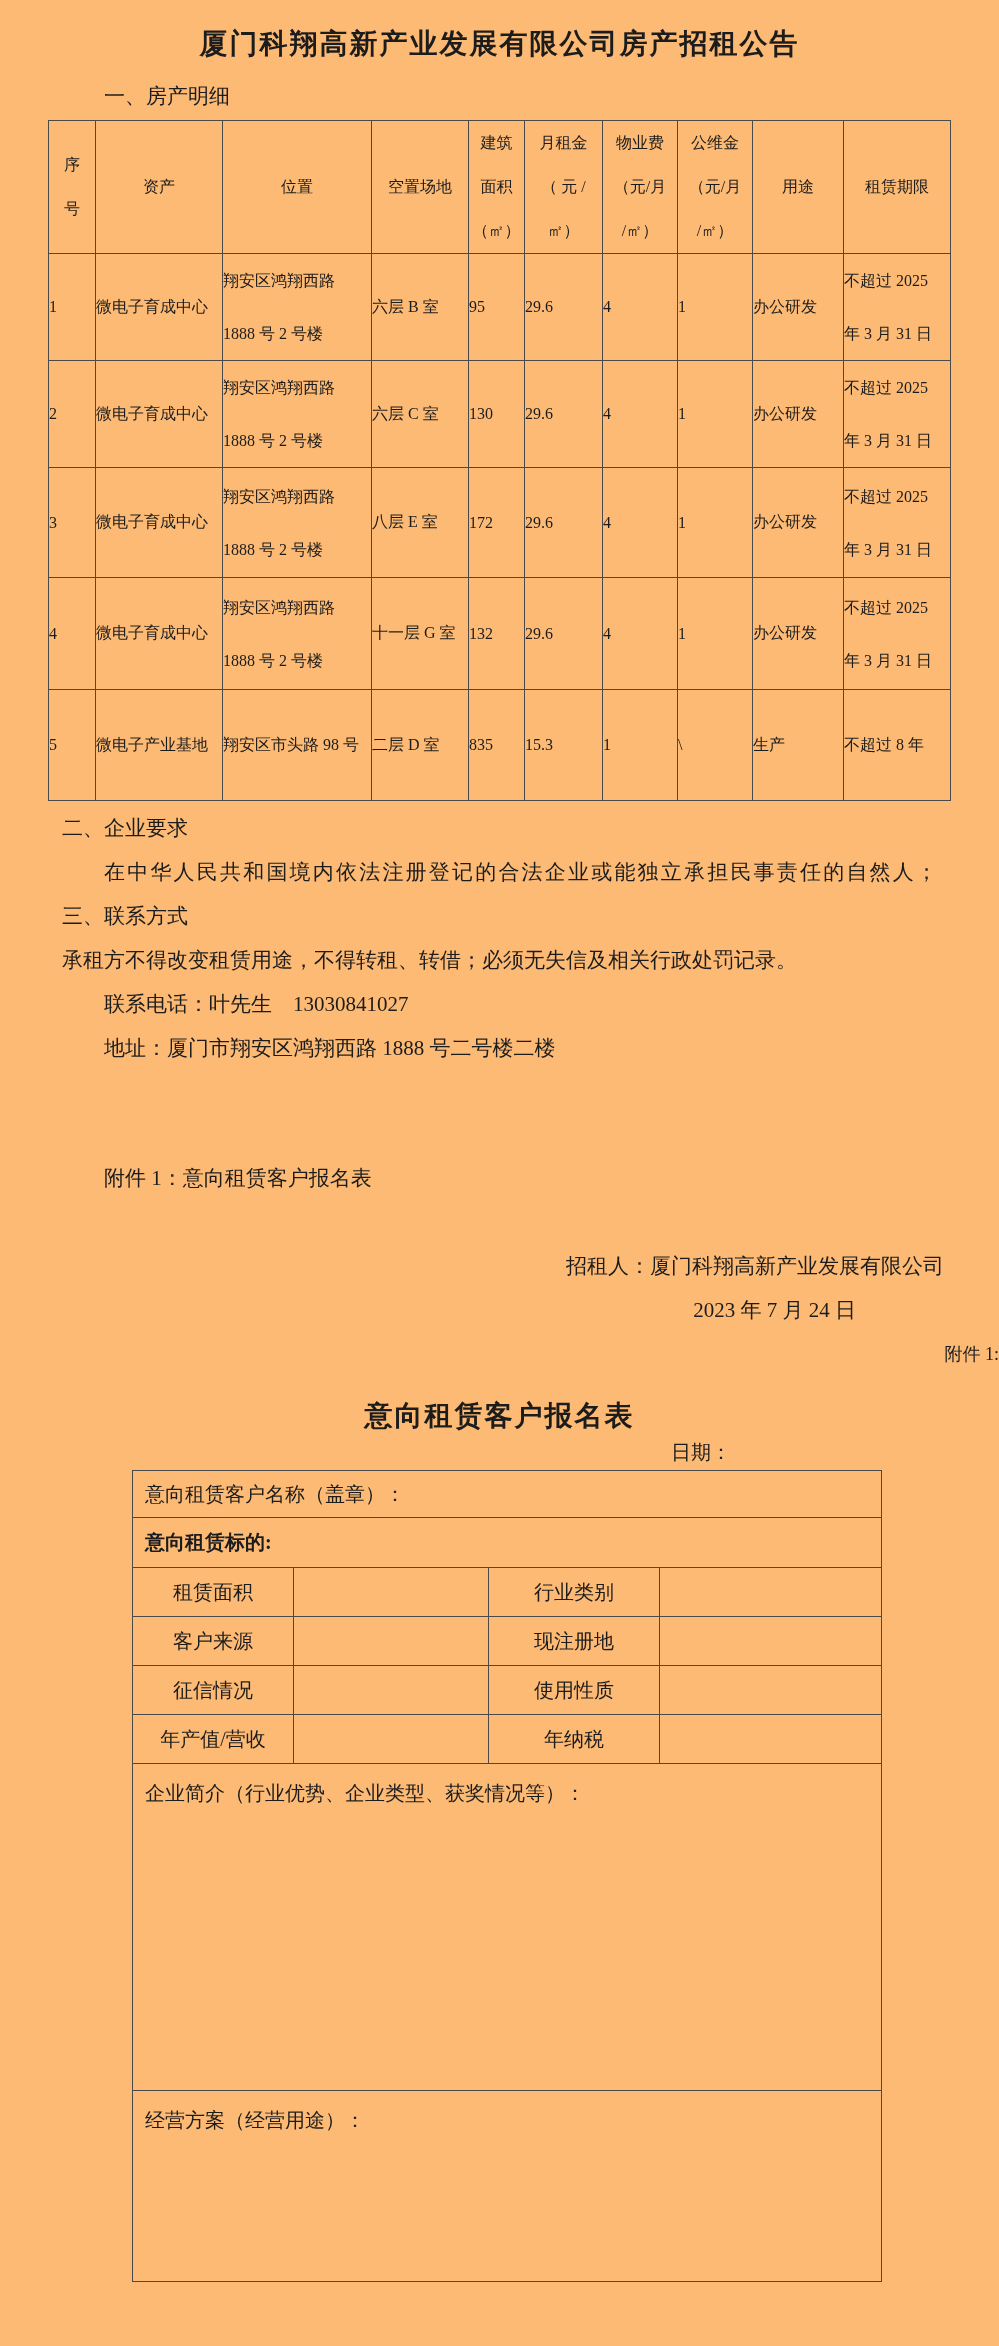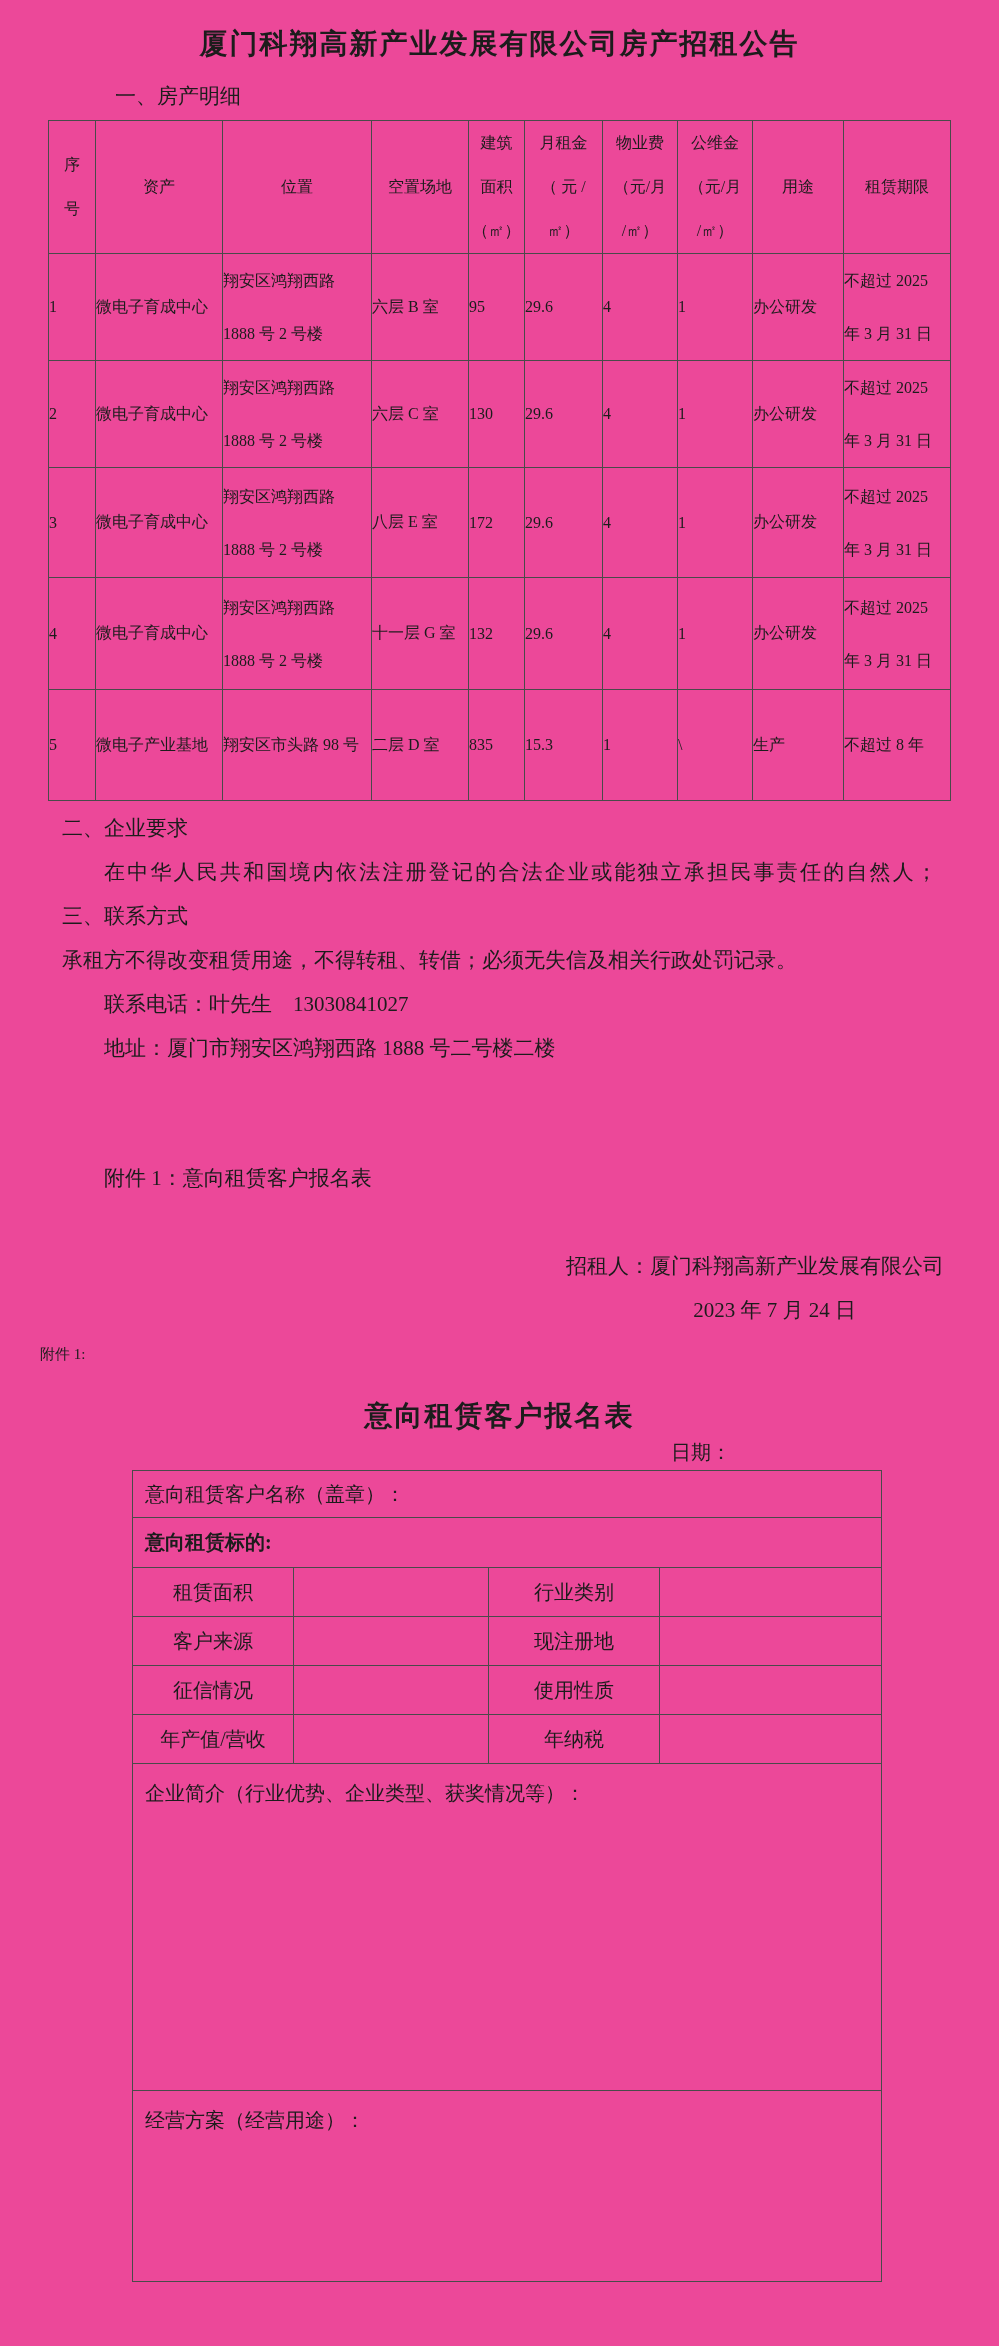--- a/index.html
+++ b/index.html
@@ -1,28 +1,28 @@
 <!DOCTYPE html>
 <html><head>
 <meta charset="utf-8">
 <style>
   html,body { margin:0; padding:0; background:#ffffff; }
   .page {
     position:relative; width:999px; height:2346px; margin:0 auto;
-    background:#ec4899; color:#1c1c1c; overflow:hidden;
+    background:#fdba74; color:#1c1c1c; overflow:hidden;
     font-family:"Liberation Serif","DejaVu Serif",serif;
   }
   .doc-title {
     margin:26px 0 0 0; text-align:center;
     font-size:28px; font-weight:bold; letter-spacing:2px; line-height:36px;
   }
   .sec-heading {
     font-size:21px; line-height:44px; padding-left:104px;
   }
-  .h1-top { margin-top:12px;margin-left:11px; }
+  .h1-top { margin-top:12px; }
   .prop-table {
     border-collapse:collapse; table-layout:fixed;
     margin:2px 0 0 48px; width:902px; font-size:16px;
   }
   .prop-table th, .prop-table td {
     border:1px solid #4a4a4a; vertical-align:middle;
     font-weight:normal; padding:0; overflow:hidden;
   }
   .prop-table thead tr { height:132px; }
   .prop-table .hline { line-height:44px; }
@@ -32,21 +32,21 @@
   .prop-table tbody tr:nth-child(4){ height:112px; }
   .prop-table tbody tr:nth-child(5){ height:111px; }
   .prop-table .sline { line-height:53px; }
   .bodytext { margin-top:5px; font-size:21px; }
   .bodytext .line { line-height:44px; padding:0 62px; }
   .indent { text-indent:2em; }
   .fulljust { text-align:justify; text-align-last:justify; }
   .attach-note { margin-top:86px; font-size:21px; line-height:44px; padding-left:104px; }
   .lessor-line { margin-top:44px; font-size:21px; line-height:44px; text-align:right; padding-right:55px; }
   .date-line { font-size:21px; line-height:44px; text-align:right; padding-right:143px; }
-  .attach-label { font-size:15px; line-height:44px; padding-left:40px; }
+  .attach-label { font-size:18px; line-height:44px; padding-left:40px;text-align:right; }
   .form-title {
     margin-top:20px; text-align:center;
     font-size:28px; font-weight:bold; letter-spacing:2px; line-height:40px;
   }
   .form-date { font-size:20px; line-height:28px; text-align:right; padding-right:268px; margin-top:2px; }
   .form-table {
     border-collapse:collapse; table-layout:fixed;
     margin:4px 0 0 132px; width:749px; font-size:20px;
   }
   .form-table td {

